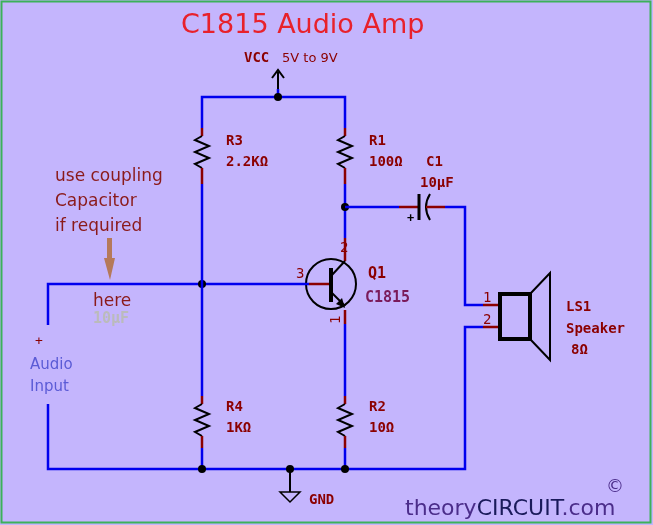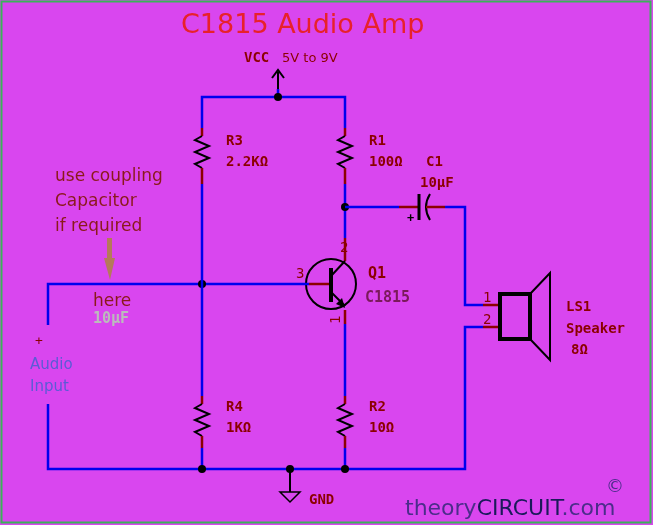--- a/index.html
+++ b/index.html
@@ -1,16 +1,16 @@
 <!DOCTYPE html>
 <html><head>
 <meta charset="utf-8">
 <style>
   html, body { margin:0; padding:0; background:#ffffff; }
-  #canvas { position:relative; width:653px; height:525px; overflow:hidden; background:#d946ef; }
+  #canvas { position:relative; width:653px; height:525px; overflow:hidden; background:#c4b5fd; }
   svg { position:absolute; left:0; top:0; }
   .wire { stroke:#0000ee; stroke-width:2.5; fill:none; }
   .lead { stroke:#8b0000; stroke-width:2.5; fill:none; }
   .sym  { stroke:#000000; stroke-width:2; fill:none; }
   .junc { fill:#000000; }
   .lbl-mono { font-family:"DejaVu Sans Mono", monospace; font-weight:bold; fill:#8b0000; font-size:14px; }
   .lbl-pin  { font-family:"DejaVu Sans Mono", monospace; fill:#8b0000; font-size:14px; }
   .title { font-family:"DejaVu Sans", sans-serif; fill:#e8212b; font-size:27px; }
   .note { font-family:"DejaVu Sans", sans-serif; fill:#8b1a1a; font-size:17px; }
   .note-blue { font-family:"DejaVu Sans", sans-serif; fill:#5b5bd6; font-size:15px; }

